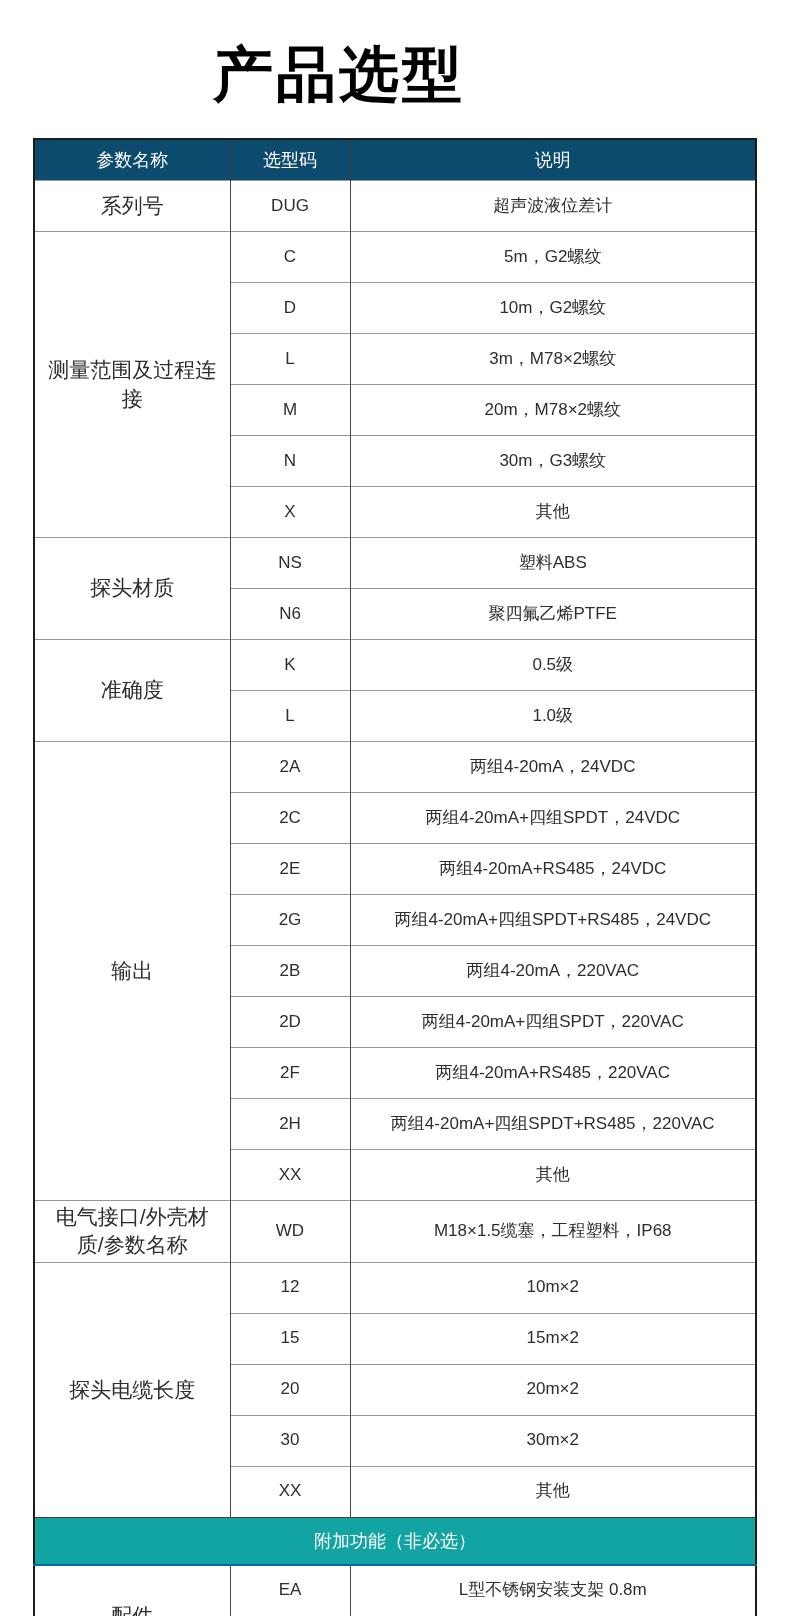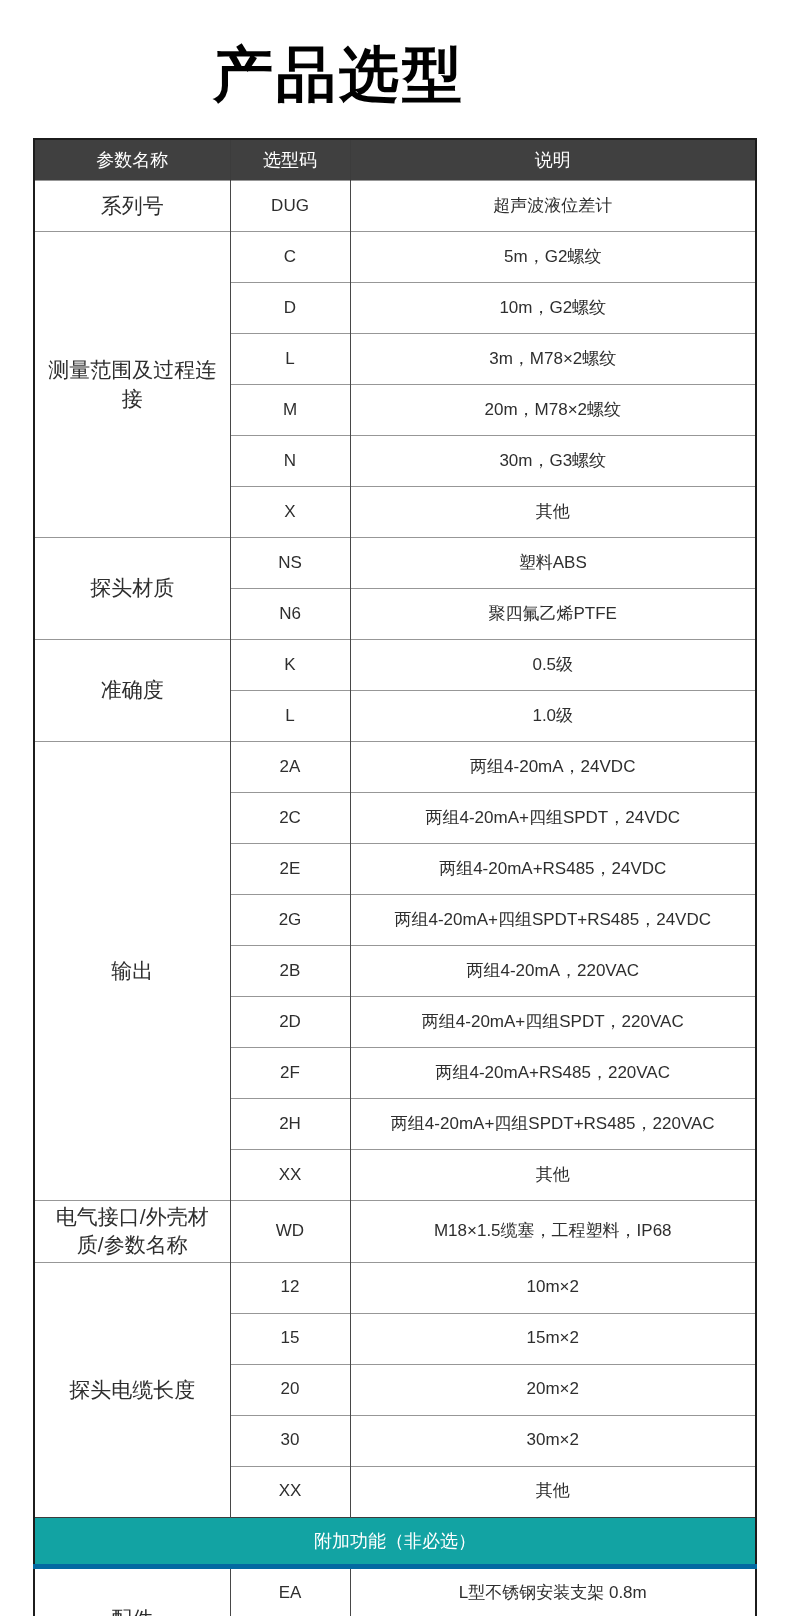--- a/index.html
+++ b/index.html
@@ -21,21 +21,21 @@
     line-height: 1.1;
   }
   table.selection-table {
     width: 722px;
     margin: 0 auto;
     border-collapse: collapse;
     table-layout: fixed;
     border: 2px solid #1c1c1c;
   }
   th {
-    background: #404040;
+    background: #0c4a6e;
     color: #ffffff;
     font-size: 18px;
     font-weight: normal;
     height: 40px;
     text-align: center;
     border-left: 1px solid #3c3c3c;
     border-right: 1px solid #3c3c3c;
     padding: 0;
   }
   td {
@@ -51,21 +51,21 @@
     line-height: 1.35;
     word-break: break-all;
   }
   td.param { font-size: 21px; }
   td.banner {
     background: #12a3a3;
     color: #ffffff;
     font-size: 18px;
     height: 46px;
     border-top: 1px solid #3c3c3c;
-    border-bottom: 5px solid #0369a1;
+    border-bottom: 2px solid #0369a1;
     padding: 0;
     word-break: keep-all;
   }
 </style>
 </head>
 <body>
 
 <h1 class="page-title">产品选型</h1>
 
 <table class="selection-table">

